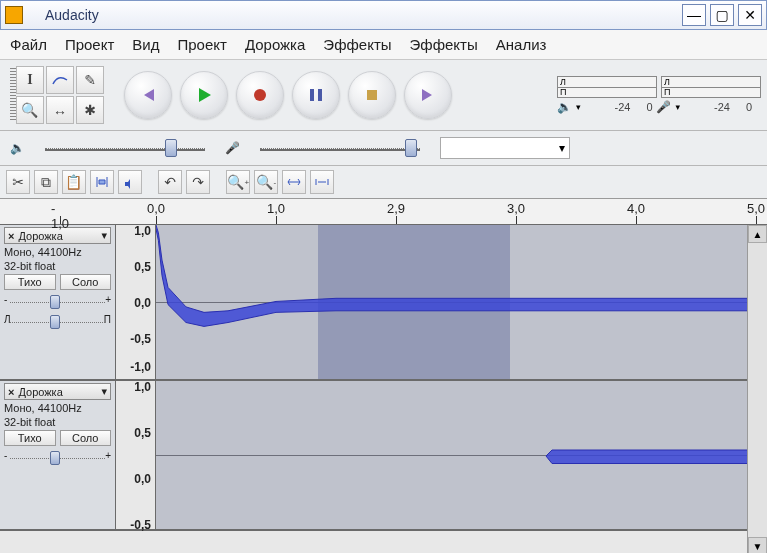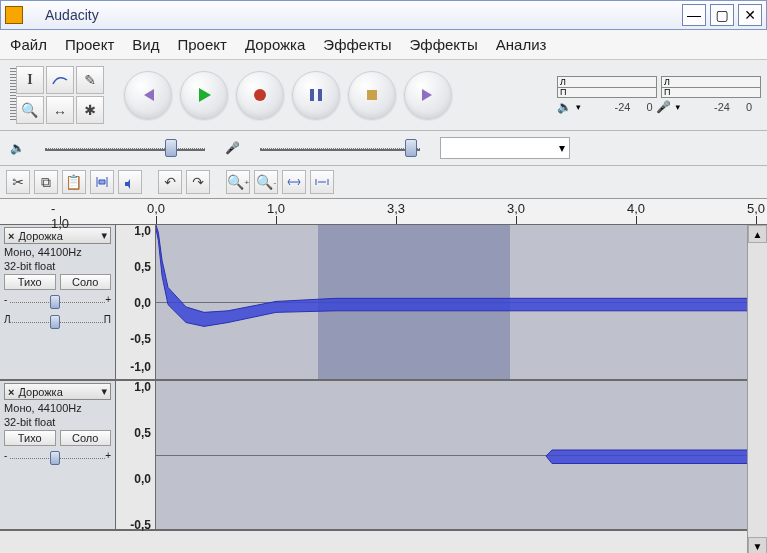--- a/index.html
+++ b/index.html
@@ -219,21 +219,21 @@
     </div>
     <div class="tick" style="left: 156px;">
       <span class="lab">0,0</span>
       <div class="mark"></div>
     </div>
     <div class="tick" style="left: 276px;">
       <span class="lab">1,0</span>
       <div class="mark"></div>
     </div>
     <div class="tick" style="left: 396px;">
-      <span class="lab">3,3</span>
+      <span class="lab">2,9</span>
       <div class="mark"></div>
     </div>
     <div class="tick" style="left: 516px;">
       <span class="lab">3,0</span>
       <div class="mark"></div>
     </div>
     <div class="tick" style="left: 636px;">
       <span class="lab">4,0</span>
       <div class="mark"></div>
     </div>

